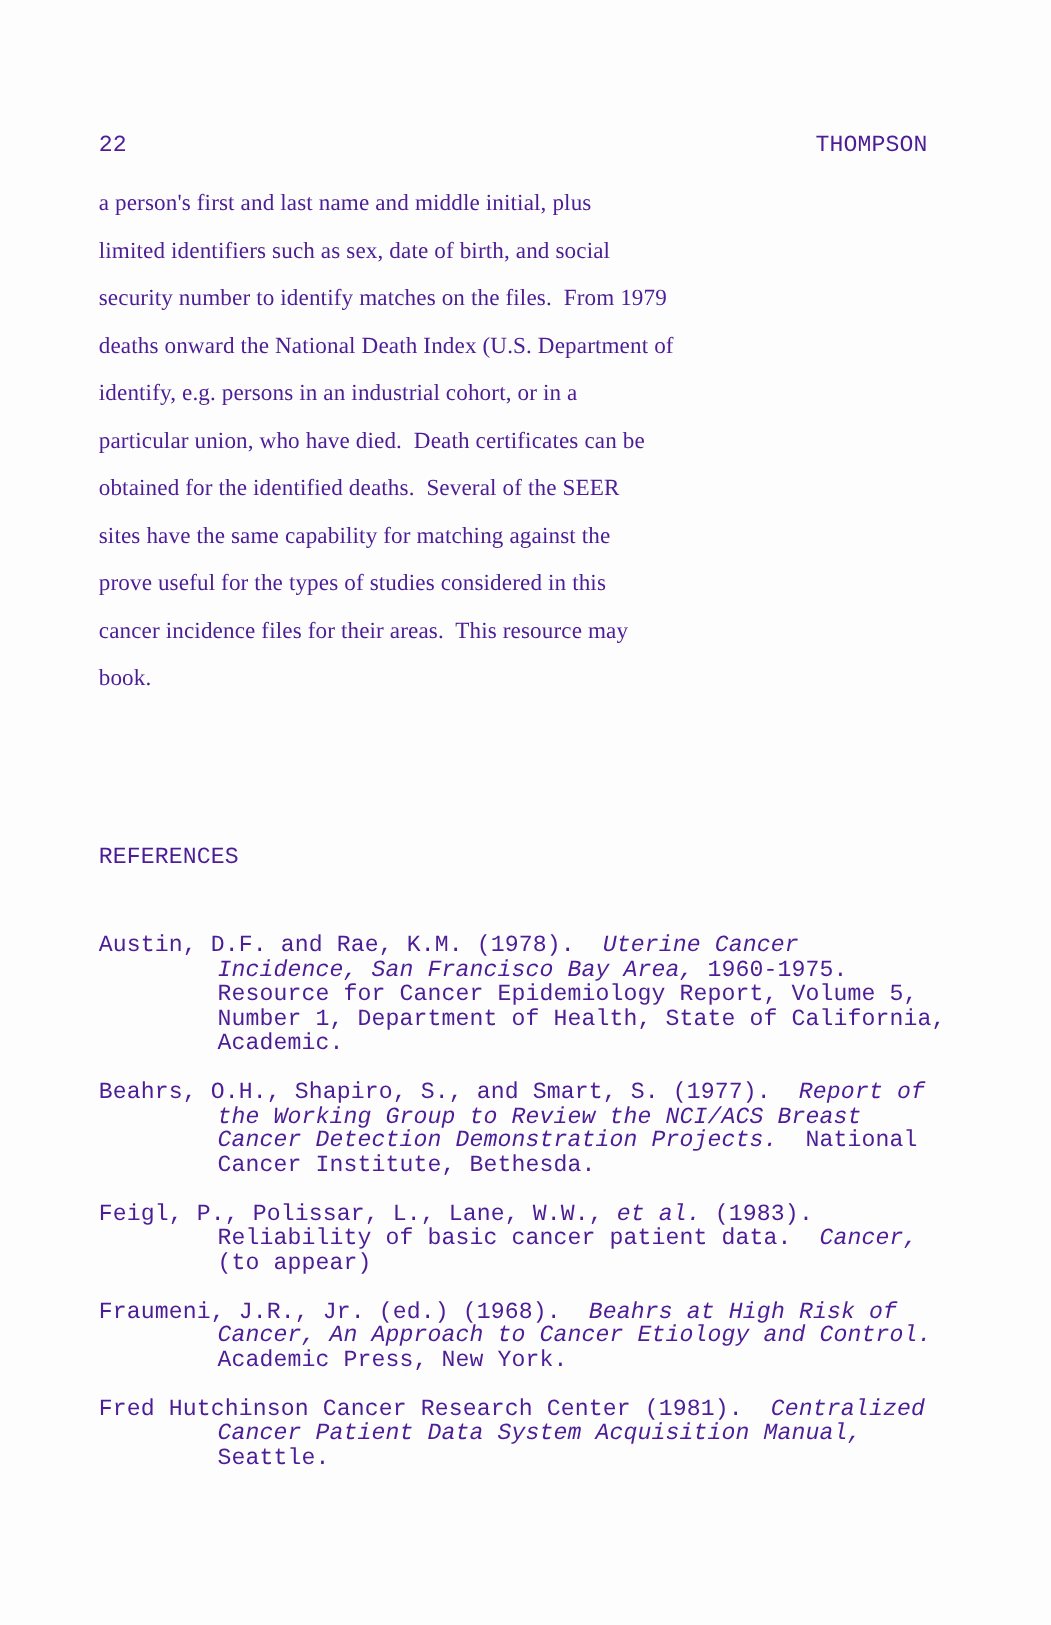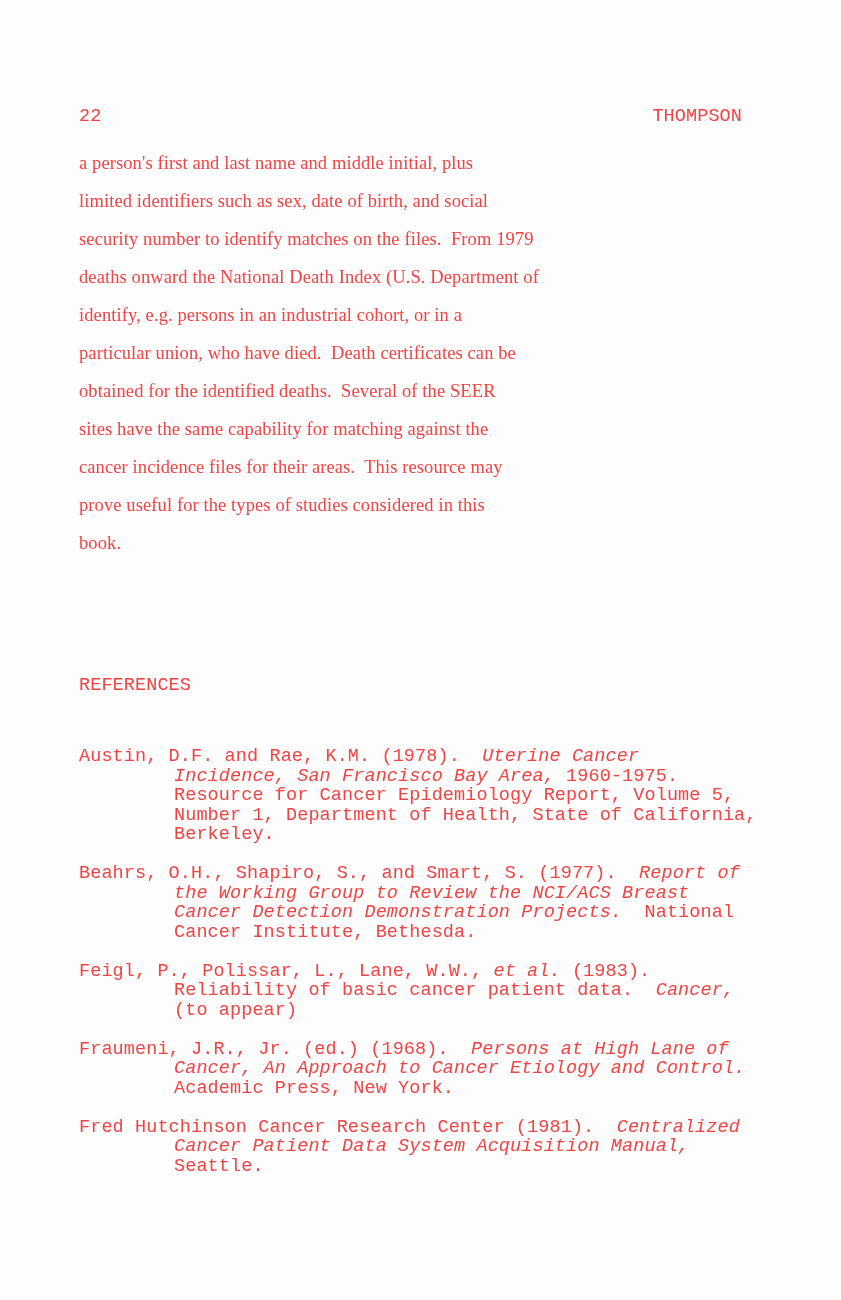--- a/index.html
+++ b/index.html
@@ -6,21 +6,21 @@
     margin: 0;
     padding: 0;
     background: #ffffff;
   }
   .page {
     position: relative;
     width: 841px;
     height: 1300px;
     background: #fdfdfd;
     font-family: "Liberation Mono", "DejaVu Sans Mono", monospace;
-    color: #ef4444;
+    color: #4c1d95;
     overflow: hidden;
   }
   .page-header {
     position: absolute;
     top: 106px;
     left: 79px;
     right: 99px;
     display: flex;
     justify-content: space-between;
     font-size: 18.5px;
@@ -82,48 +82,48 @@
 
   <div class="body-paragraph">
       <div class="body-line">a person's first and last name and middle initial, plus</div>
       <div class="body-line">limited identifiers such as sex, date of birth, and social</div>
       <div class="body-line">security number to identify matches on the files.  From 1979</div>
       <div class="body-line">deaths onward the National Death Index (U.S. Department of</div>
       <div class="body-line">identify, e.g. persons in an industrial cohort, or in a</div>
       <div class="body-line">particular union, who have died.  Death certificates can be</div>
       <div class="body-line">obtained for the identified deaths.  Several of the SEER</div>
       <div class="body-line">sites have the same capability for matching against the</div>
+      <div class="body-line">prove useful for the types of studies considered in this</div>
       <div class="body-line">cancer incidence files for their areas.  This resource may</div>
-      <div class="body-line">prove useful for the types of studies considered in this</div>
       <div class="body-line">book.</div>
     </div>
 
   <div class="references-heading">REFERENCES</div>
 
   <div class="references-list">
       <div class="ref-entry">
         <div class="ref-line"><span>Austin, D.F. and Rae, K.M. (1978).  </span><span class="ital">Uterine Cancer</span></div>
         <div class="ref-line cont"><span class="ital">Incidence, San Francisco Bay Area,</span><span> 1960-1975.</span></div>
         <div class="ref-line cont"><span>Resource for Cancer Epidemiology Report, Volume 5,</span></div>
         <div class="ref-line cont"><span>Number 1, Department of Health, State of California,</span></div>
-        <div class="ref-line cont"><span>Berkeley.</span></div>
+        <div class="ref-line cont"><span>Academic.</span></div>
       </div>
       <div class="ref-entry">
         <div class="ref-line"><span>Beahrs, O.H., Shapiro, S., and Smart, S. (1977).  </span><span class="ital">Report of</span></div>
         <div class="ref-line cont"><span class="ital">the Working Group to Review the NCI/ACS Breast</span></div>
         <div class="ref-line cont"><span class="ital">Cancer Detection Demonstration Projects.</span><span>  National</span></div>
         <div class="ref-line cont"><span>Cancer Institute, Bethesda.</span></div>
       </div>
       <div class="ref-entry">
         <div class="ref-line"><span>Feigl, P., Polissar, L., Lane, W.W., </span><span class="ital">et al.</span><span> (1983).</span></div>
         <div class="ref-line cont"><span>Reliability of basic cancer patient data.  </span><span class="ital">Cancer,</span></div>
         <div class="ref-line cont"><span>(to appear)</span></div>
       </div>
       <div class="ref-entry">
-        <div class="ref-line"><span>Fraumeni, J.R., Jr. (ed.) (1968).  </span><span class="ital">Persons at High Lane of</span></div>
+        <div class="ref-line"><span>Fraumeni, J.R., Jr. (ed.) (1968).  </span><span class="ital">Beahrs at High Risk of</span></div>
         <div class="ref-line cont"><span class="ital">Cancer, An Approach to Cancer Etiology and Control.</span></div>
         <div class="ref-line cont"><span>Academic Press, New York.</span></div>
       </div>
       <div class="ref-entry">
         <div class="ref-line"><span>Fred Hutchinson Cancer Research Center (1981).  </span><span class="ital">Centralized</span></div>
         <div class="ref-line cont"><span class="ital">Cancer Patient Data System Acquisition Manual,</span></div>
         <div class="ref-line cont"><span>Seattle.</span></div>
       </div>
     </div>
 

